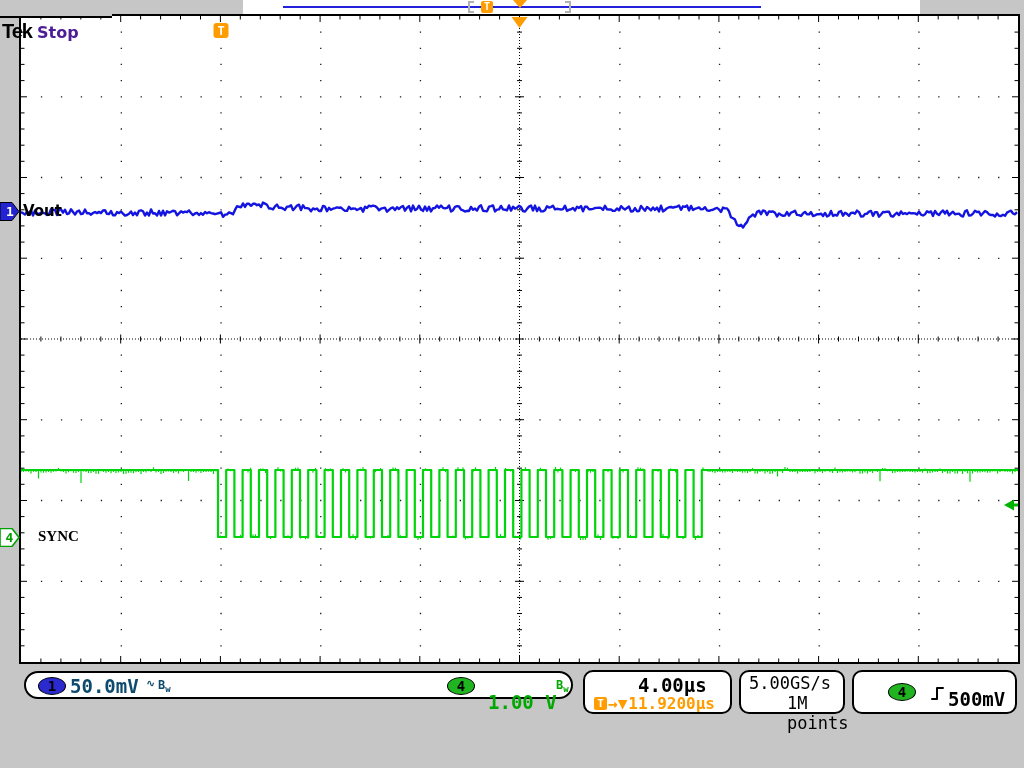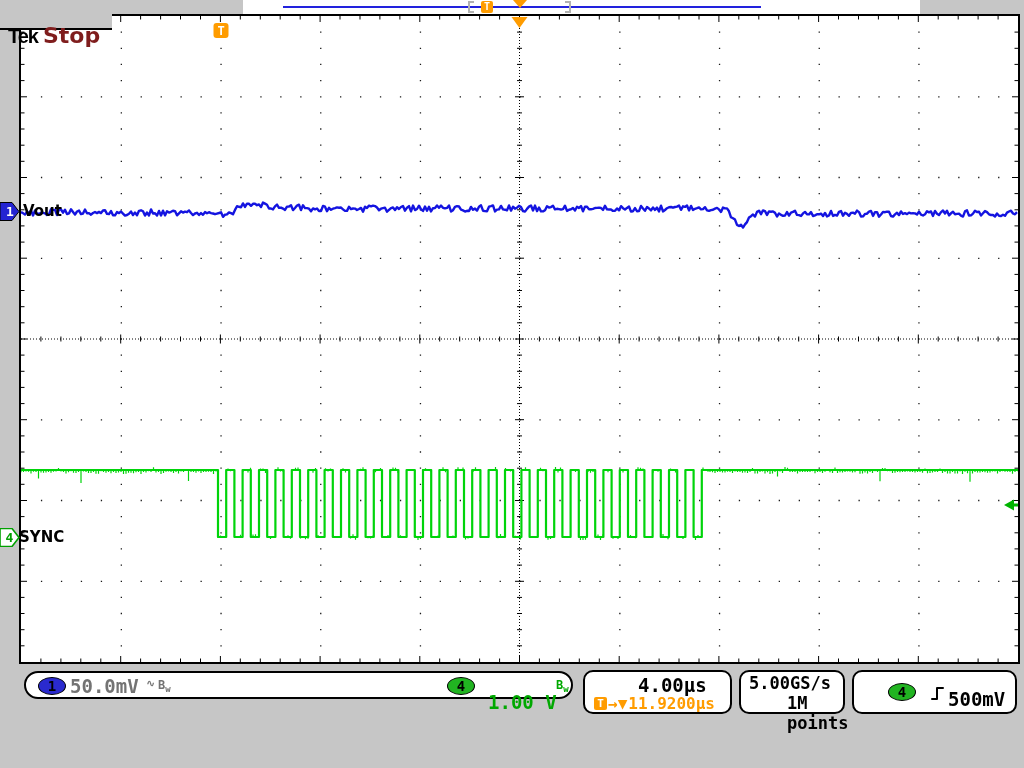--- a/index.html
+++ b/index.html
@@ -1,24 +1,24 @@
 <!DOCTYPE html>
 <html><head>
 <meta charset="utf-8">
 <style>
   * { margin:0; padding:0; box-sizing:border-box; }
   html,body { width:1024px; height:768px; }
   body { background:#c6c6c6; font-family:"DejaVu Sans Mono", monospace; overflow:hidden; position:relative; }
 
   
-  .tek-box { position:absolute; left:0; top:0; width:112px; height:30px;
+  .tek-box { position:absolute; left:0; top:0; width:112px; height:18px;
     border-bottom:2px solid #000; display:flex; align-items:baseline; gap:5px;
-    padding-left:8px; z-index:5; background:#c6c6c6; }
+    padding-left:2px; z-index:5; background:#c6c6c6; }
   .tek-logo { font-family:"Liberation Sans", sans-serif; font-weight:bold; font-size:20px; letter-spacing:-1px; color:#000; }
-  .tek-status { font-family:"DejaVu Sans", sans-serif; font-weight:bold; font-size:22px; color:#7f1d1d;margin-top:23px; }
+  .tek-status { font-family:"DejaVu Sans", sans-serif; font-weight:bold; font-size:16px; color:#4c1d95;margin-top:23px; }
 
   .record-bar { position:absolute; left:243px; top:0; width:677px; height:14px; background:#fff; z-index:4; }
   .record-line { position:absolute; left:40px; top:6px; width:478px; height:2px; background:#2222dd; }
   .bracket { position:absolute; top:1px; width:6px; height:12px; }
   .bracket.left  { left:225px; border-left:2px solid #b2b2b2; border-top:2px solid #b2b2b2; border-bottom:2px solid #b2b2b2; }
   .bracket.right { left:322px; border-right:2px solid #b2b2b2; border-top:2px solid #b2b2b2; border-bottom:2px solid #b2b2b2; }
   .rec-t-badge { position:absolute; left:238px; top:1px; width:12px; height:12px; background:#ff9c00;
     border-radius:2px; color:#fff; font-weight:bold; font-size:10px; line-height:12px; text-align:center; }
   .rec-triangle { position:absolute; left:270px; top:0; width:0; height:0;
     border-left:7px solid transparent; border-right:7px solid transparent; border-top:8px solid #ff9c00; }
@@ -39,34 +39,34 @@
   .rbox2 { left:583px; top:670px; width:149px; height:44px; border-radius:10px; }
   .rbox3 { left:739px; top:670px; width:106px; height:44px; border-radius:10px; }
   .rbox4 { left:852px; top:670px; width:165px; height:44px; border-radius:10px; }
 
   .oval { position:absolute; width:28px; height:18px; border:1px solid #000; border-radius:50%;
     text-align:center; font-weight:bold; font-size:14px; line-height:17px; color:#000; }
   .oval.blue  { background:#2a2ace; }
   .oval.green { background:#21b421; }
 
   .r-text { position:absolute; font-weight:bold; font-size:19px; white-space:pre; }
-  .blue-text  { color:#737373; }
+  .blue-text  { color:#0c4a6e; }
   .green-text { color:#00a800; }
   .black-text { color:#000;margin-top:6px; }
 
   .icon-small { font-family:"DejaVu Sans", sans-serif; font-size:11px; font-weight:bold; }
   .bw b { font-size:12px; } .bw sub { font-size:9px; }
 
   .hbox-line1 { position:absolute; left:9px; top:2px; font-weight:bold; font-size:19px; color:#000;margin-left:44px; }
   .hbox-line2 { position:absolute; left:9px; top:22px; display:flex; align-items:center; gap:1px; }
   .hbox-tbadge { width:13px; height:13px; background:#ff9c00; border-radius:2px; color:#fff;
     font-weight:bold; font-size:11px; line-height:13px; text-align:center; }
   .hbox-delay { font-weight:bold; font-size:16px; color:#ff9c00; }
 
-  .acq-line { position:absolute; left:8px; font-weight:bold; font-size:17px; color:#000; }
+  .acq-line { position:absolute; left:8px; font-weight:normal; font-size:17px; color:#000; }
 
   .trig-slope { position:absolute; left:76px; top:12px; }
 </style>
 </head>
 <body>
 
 <div class="tek-box">
   <span class="tek-logo">Tek</span>
   <span class="tek-status">Stop</span>
 </div>
@@ -108,21 +108,21 @@
 <svg class="chan-flag" style="top:202px;" width="20" height="19">
   <polygon points="0,0.5 12,0.5 19,9.5 12,18.5 0,18.5" fill="#2323d2" stroke="#000" stroke-width="1"></polygon>
   <text x="6" y="14" font-size="13" font-weight="bold" fill="#ffffff" font-family="DejaVu Sans Mono, monospace">1</text>
 </svg>
 <div class="chan-label" style="left:23px; top:202px;">Vout</div>
 
 <svg class="chan-flag" style="top:528px;" width="20" height="19">
   <polygon points="0,0.5 12,0.5 19,9.5 12,18.5 0,18.5" fill="#ffffff" stroke="#00a000" stroke-width="1.6"></polygon>
   <text x="5.5" y="14" font-size="13" font-weight="bold" fill="#00a000" font-family="DejaVu Sans Mono, monospace">4</text>
 </svg>
-<div class="chan-label" style="left:19px; top:528px;">SYNC</div>
+<div class="chan-label" style="left:38px; top:528px;font-family:Liberation Serif, serif;">SYNC</div>
 
 <div class="rbox rbox1">
   <div class="oval blue" style="left:12px; top:4px;">1</div>
   <div class="r-text blue-text" style="left:44px; top:2px;">50.0mV</div>
   <div class="r-text blue-text icon-small" style="left:120px; top:4px;">∿</div>
   <div class="r-text blue-text bw" style="left:132px; top:5px; font-size:12px;"><b>B</b><sub>w</sub></div>
   <div class="oval green" style="left:421px; top:4px;">4</div>
   <div class="r-text green-text" style="left:462px; top:18px;">1.00 V</div>
   <div class="r-text green-text bw" style="left:530px; top:5px; font-size:12px;"><b>B</b><sub>w</sub></div>
 </div>

